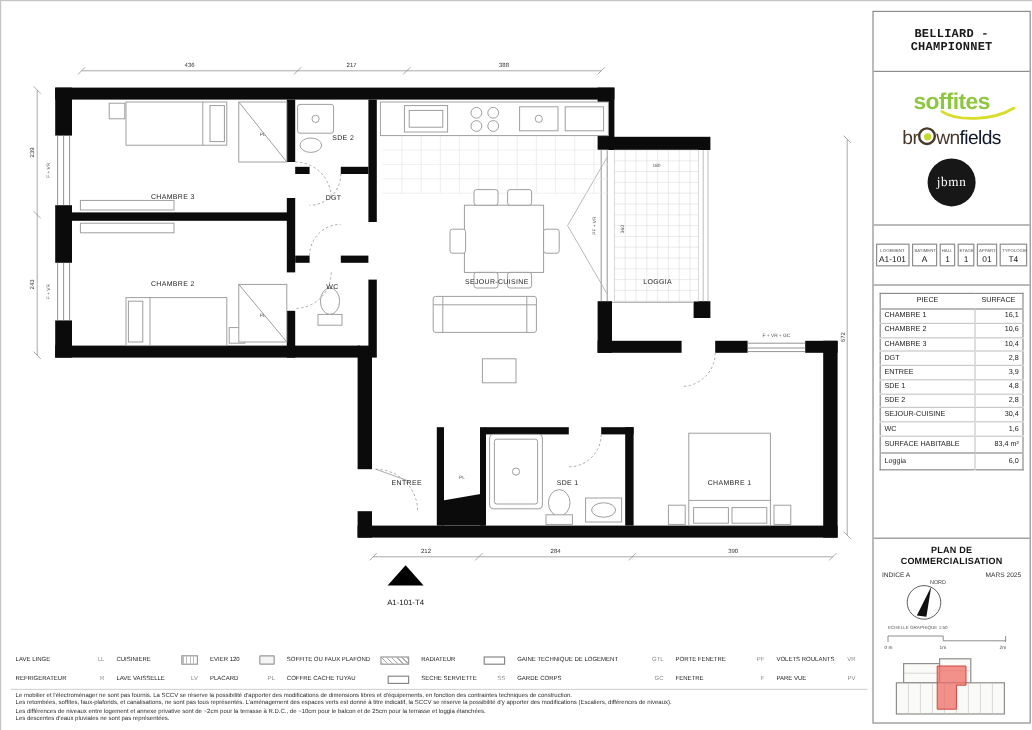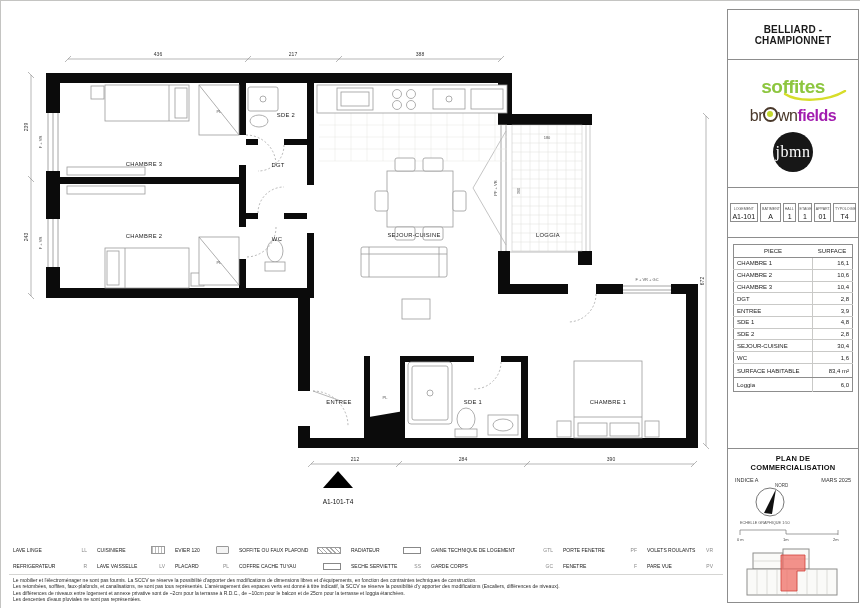--- a/index.html
+++ b/index.html
@@ -2,33 +2,33 @@
 <html><head>
 <meta charset="utf-8">
 <style>
   html,body{margin:0;padding:0;background:#e9e9e7;font-family:"Liberation Sans",sans-serif;}
   #sheet{position:relative;width:860px;height:608px;background:#ffffff;border:1px solid #c4c4c2;overflow:hidden;}
   .abs{position:absolute;}
   
   #sidebar{left:726px;top:8px;width:130px;height:592px;border:1px solid #8d8d8d;background:#fff;}
   .sb-section{position:absolute;left:0;width:100%;box-sizing:border-box;}
   .sb-rule{border-bottom:1px solid #8d8d8d;}
-  #sb-title{top:0;height:50px;display:flex;align-items:center;justify-content:center;}
+  #sb-title{top:0;height:50px;display:flex;align-items:center;justify-content:center;font-family:Liberation Mono, monospace;}
   #sb-title span{font-size:10px;font-weight:bold;color:#1a1a1a;letter-spacing:.2px;text-align:center;}
   #sb-logos{top:50px;height:128px;display:flex;flex-direction:column;align-items:center;justify-content:center;gap:7px;}
   .linkcity-wrap{position:relative;height:24px;}
   .linkcity-text{font-size:19px;font-weight:bold;color:#8dc63f;letter-spacing:-0.5px;}
   .linkcity-swoosh{position:absolute;left:22px;top:14px;}
   .brownfields{font-size:16px;letter-spacing:-0.5px;white-space:nowrap;}
   .bf-dark{color:#4a392b;font-weight:normal;}
   .bf-o{display:inline-block;width:11px;height:11px;border:2.5px solid #4a392b;border-radius:50%;position:relative;vertical-align:-1px;}
   .bf-o i{position:absolute;left:2.5px;top:2.5px;width:6px;height:6px;background:#c4d82d;border-radius:50%;}
-  .bf-light{color:#a21caf;font-weight:bold;}
+  .bf-light{color:#0f172a;font-weight:normal;}
   .jbmn-circle{width:40px;height:40px;border-radius:50%;background:#171717;display:flex;align-items:center;justify-content:center;}
-  .jbmn-circle span{color:#fff;font-family:"Liberation Serif",serif;font-size:16px;letter-spacing:.5px;}
+  .jbmn-circle span{color:#fff;font-family:"Liberation Serif",serif;font-size:11px;letter-spacing:.5px;}
   #sb-unit{top:178px;height:50px;display:flex;align-items:center;justify-content:center;gap:2px;padding:0 2px;}
   .unit-cell{border:1px solid #8d8d8d;text-align:center;padding:2px 0 1px;}
   .unit-cell .uh{display:block;font-size:4px;color:#555;letter-spacing:0;white-space:nowrap;transform:scale(.9);}
   .unit-cell .uv{display:block;font-size:7px;color:#111;margin-top:2px;white-space:nowrap;}
   #sb-surfaces{top:228px;height:182px;padding:6px 5px;}
   table.surf{width:100%;border-collapse:collapse;border:1px solid #8d8d8d;}
   table.surf th{font-size:6px;font-weight:normal;color:#222;border-bottom:1px solid #8d8d8d;padding:3px 2px;}
   table.surf td{font-size:6px;color:#222;border-bottom:1px solid #c9c9c7;padding:2.4px 3px;}
   table.surf td.v{text-align:right;border-left:1px solid #c9c9c7;width:34%;}
   table.surf tr.total td{border-top:1px solid #8d8d8d;border-bottom:1px solid #8d8d8d;padding:3.5px 3px;}

